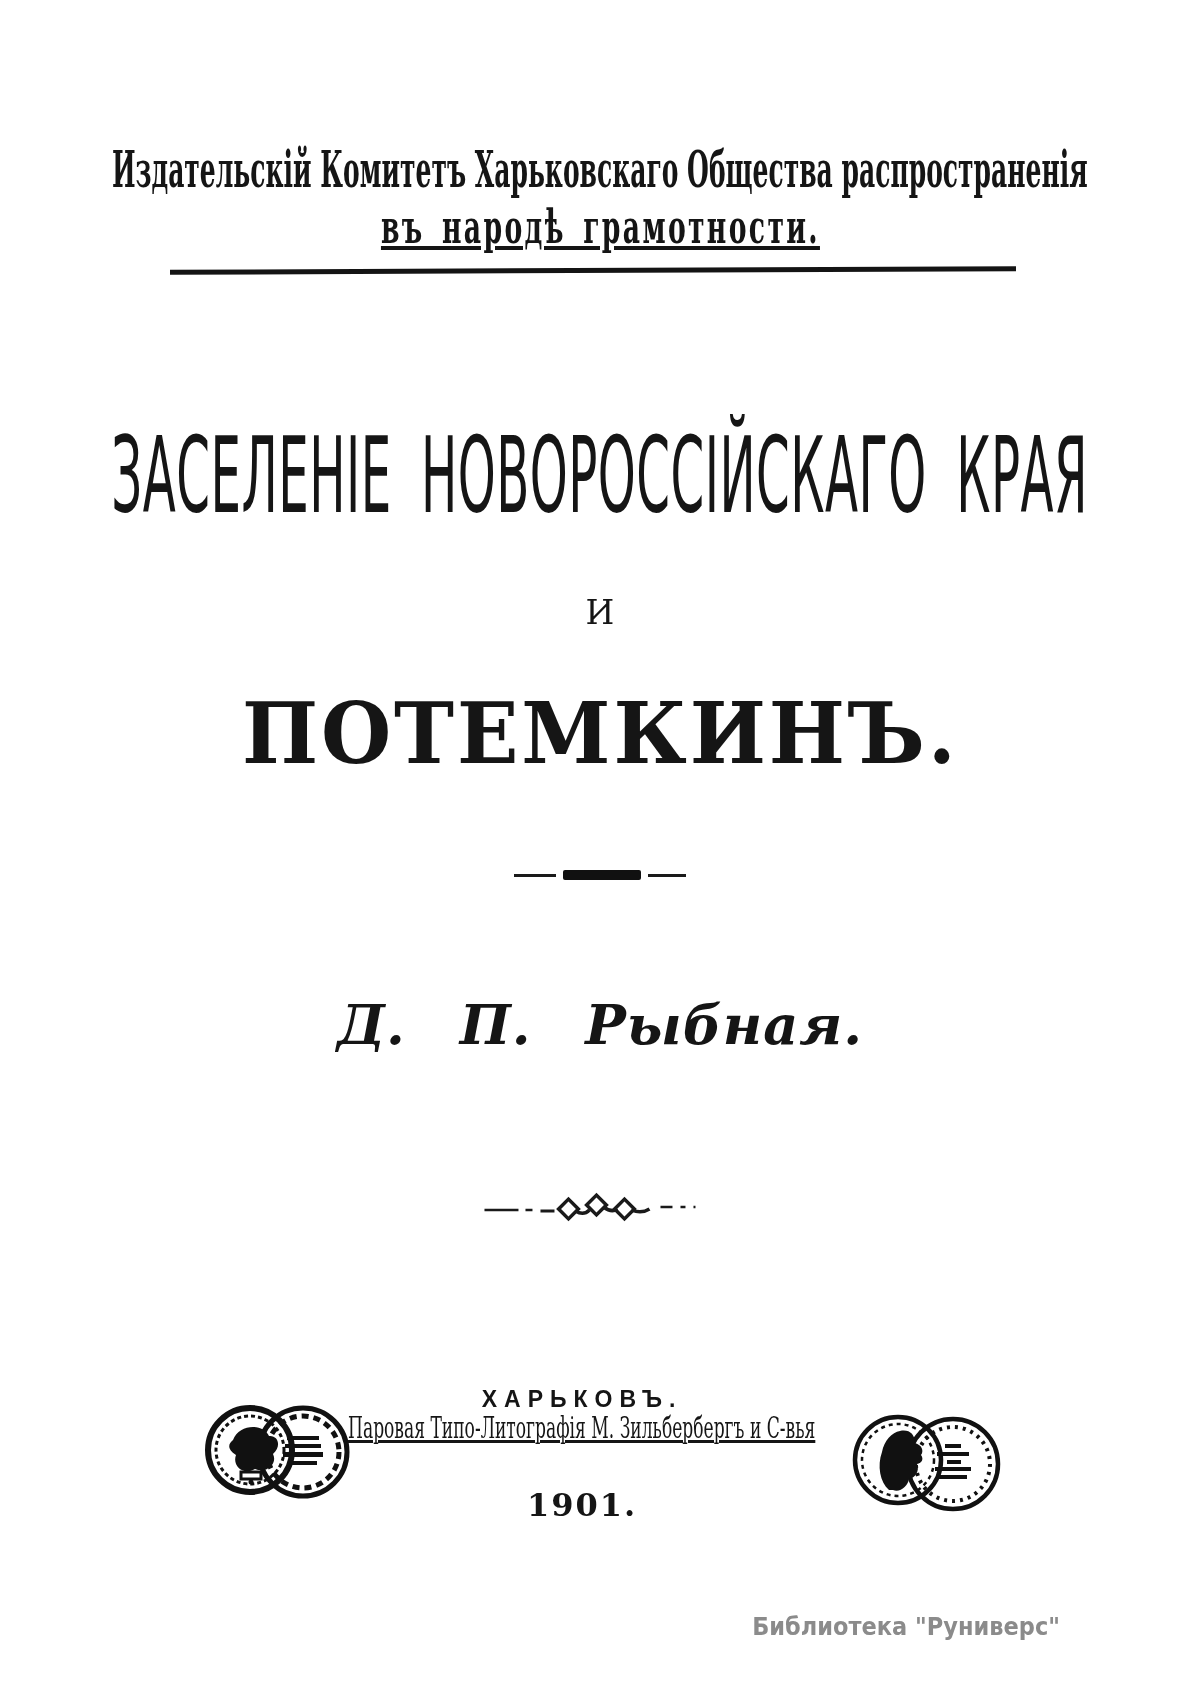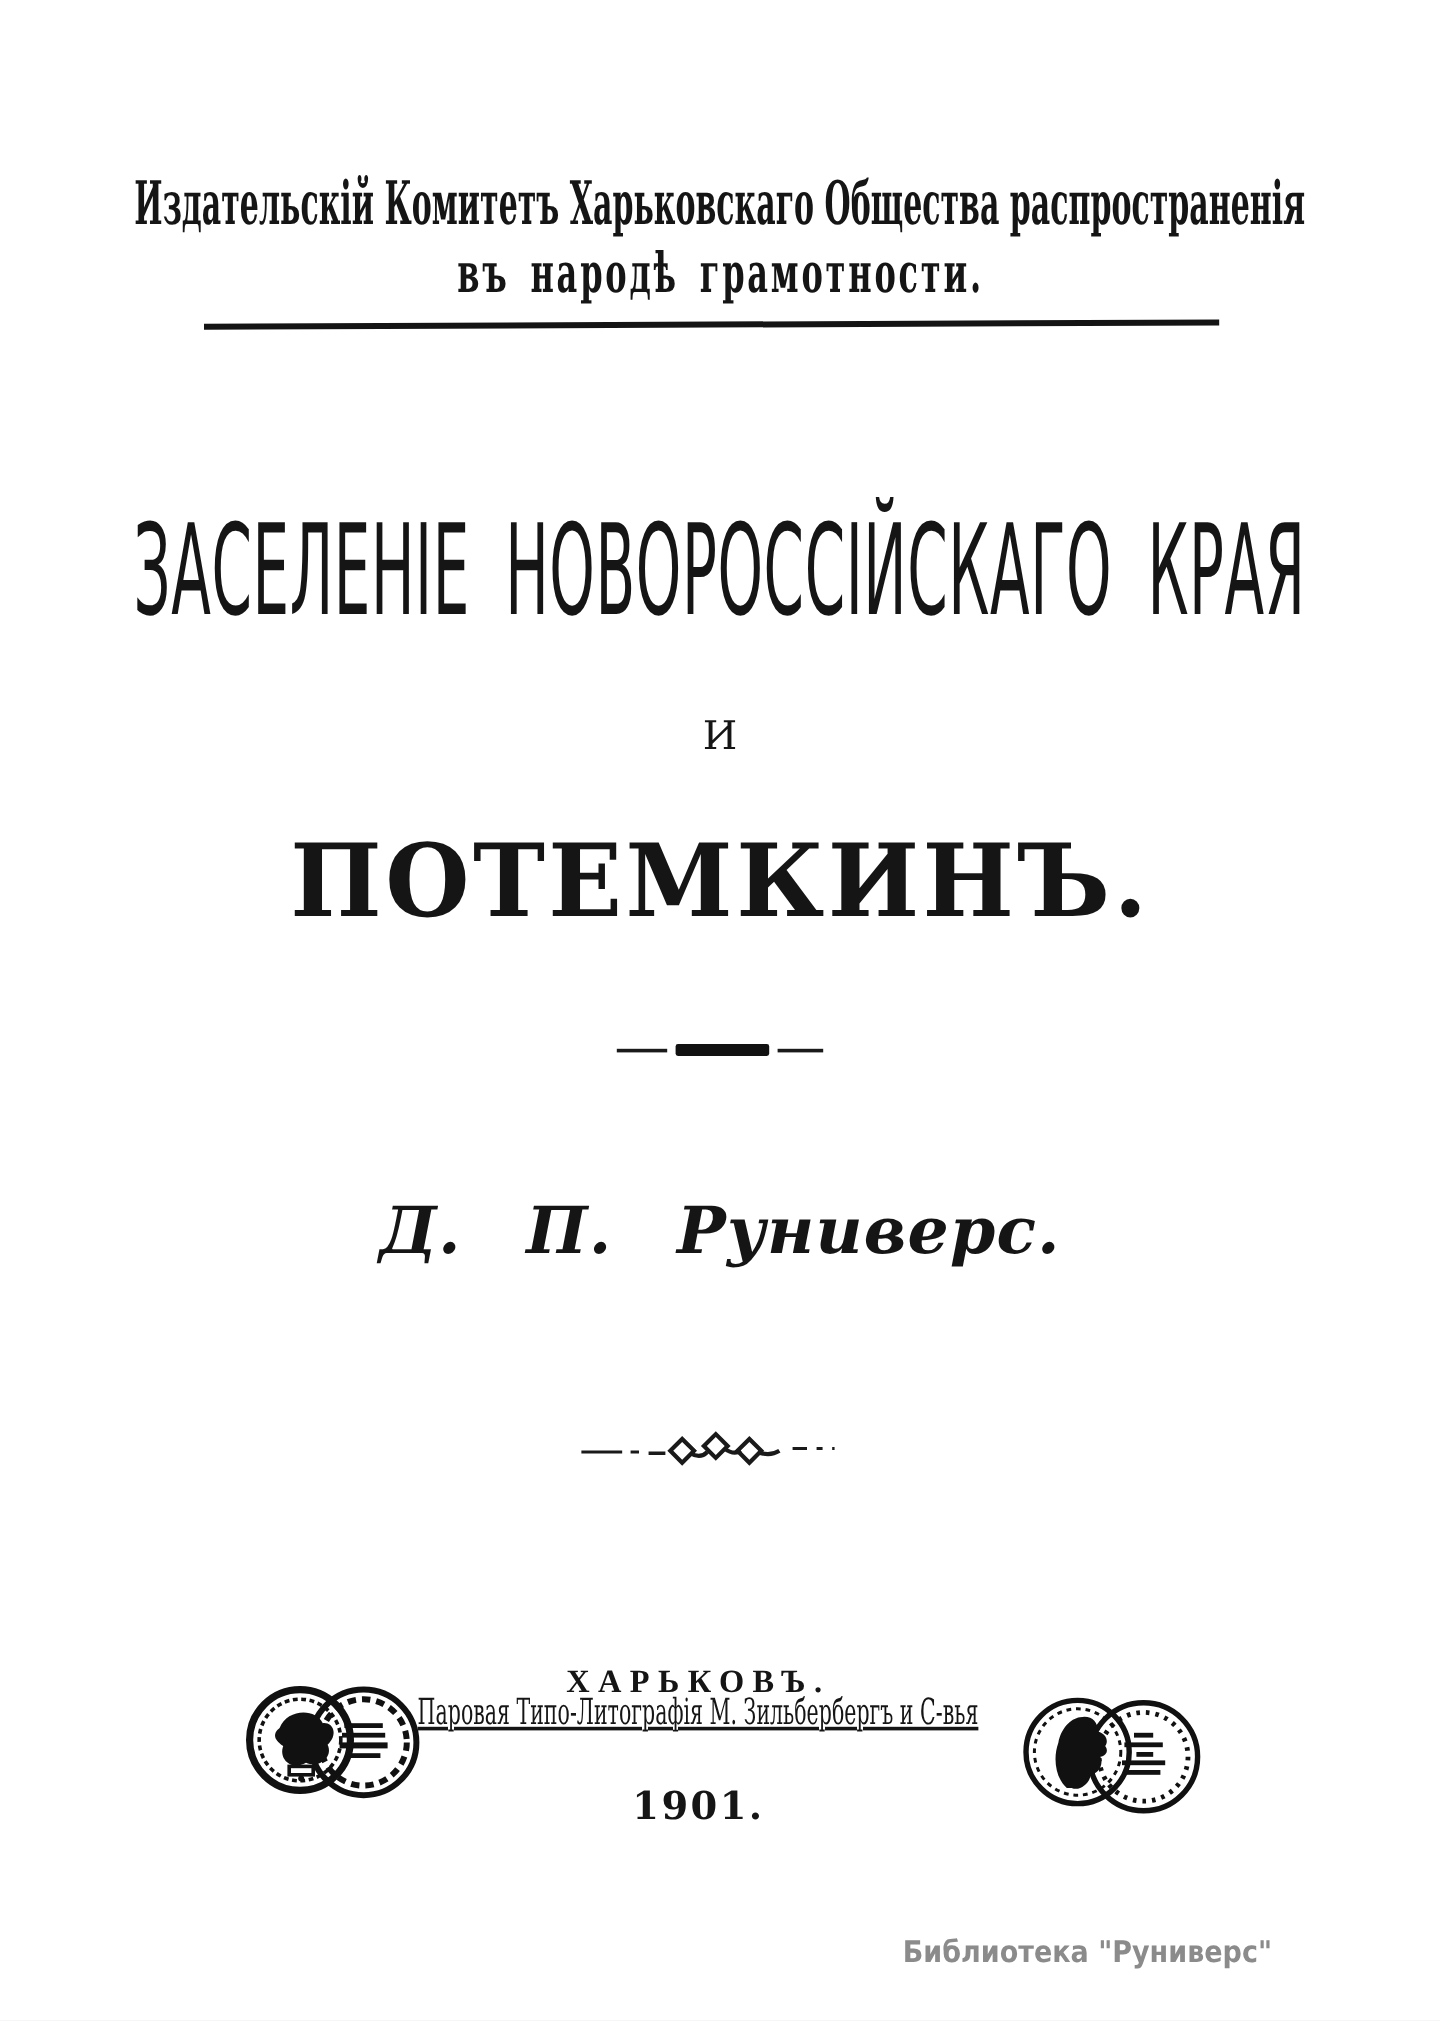--- a/index.html
+++ b/index.html
@@ -25,21 +25,21 @@
   .centerline > span { display: inline-block; transform-origin: center top; }
 
   
   .pub1 { top: 145px; }
   .pub1 > span {
     font-family: "DejaVu Serif", serif;
     font-weight: bold;
     font-size: 50px;
     transform: scaleX(0.50);
   }
-  .pub2 { top: 204px; }
+  .pub2 { top: 204px; text-decoration: underline; }
   .pub2 > span {
     font-family: "DejaVu Serif", serif;
     font-weight: bold;
     font-size: 46px;
     letter-spacing: 4px;
     word-spacing: 10px;
     transform: scaleX(0.58);
   }
   .header-rule {
     position: absolute;
@@ -103,23 +103,23 @@
   .ornament {
     position: absolute;
     top: 1190px;
     left: 50%;
     transform: translateX(-52%);
   }
 
   
   .imprint-city { top: 1388px; }
   .imprint-city > span {
-    font-family: Liberation Serif, serif;
-    font-weight: bold;
-    font-size: 27px;
+    font-family: Liberation Sans, sans-serif;
+    font-weight: bold;
+    font-size: 23px;
     letter-spacing: 7px;
     transform: translateX(-18px);
   }
   .imprint-printer { top: 1413px; text-decoration: underline; }
   .imprint-printer > span {
     font-family: "DejaVu Serif", serif;
     font-size: 30px;
     transform: scaleX(0.57) translateX(-32px);
   }
   .imprint-address { top: 1457px; }
@@ -179,21 +179,21 @@
     <span>ПОТЕМКИНЪ.</span>
   </div>
 
   <div class="dash-divider">
     <span class="dash-thin"></span>
     <span class="dash-thick"></span>
     <span class="dash-thin2"></span>
   </div>
 
   <div class="centerline author-line">
-    <span>Д. П. Руниверс.</span>
+    <span>Д. П. Рыбная.</span>
   </div>
 
   <svg class="ornament" width="226" height="34" viewBox="0 0 226 34">
     <g stroke="#1a1a1a" fill="none">
       <path d="M2,20 h48" stroke-width="2.5" stroke-dasharray="34 7 8"></path>
       <path d="M58,21 h14" stroke-width="3"></path>
       <rect x="-7" y="-7" width="14" height="14" transform="translate(86,19) rotate(45)" stroke-width="3.5"></rect>
       <path d="M93,21 q8,5 14,-1" stroke-width="3.5"></path>
       <rect x="-7" y="-7" width="14" height="14" transform="translate(114,15) rotate(45)" stroke-width="3.5"></rect>
       <path d="M121,17 q8,6 14,2" stroke-width="3.5"></path>

